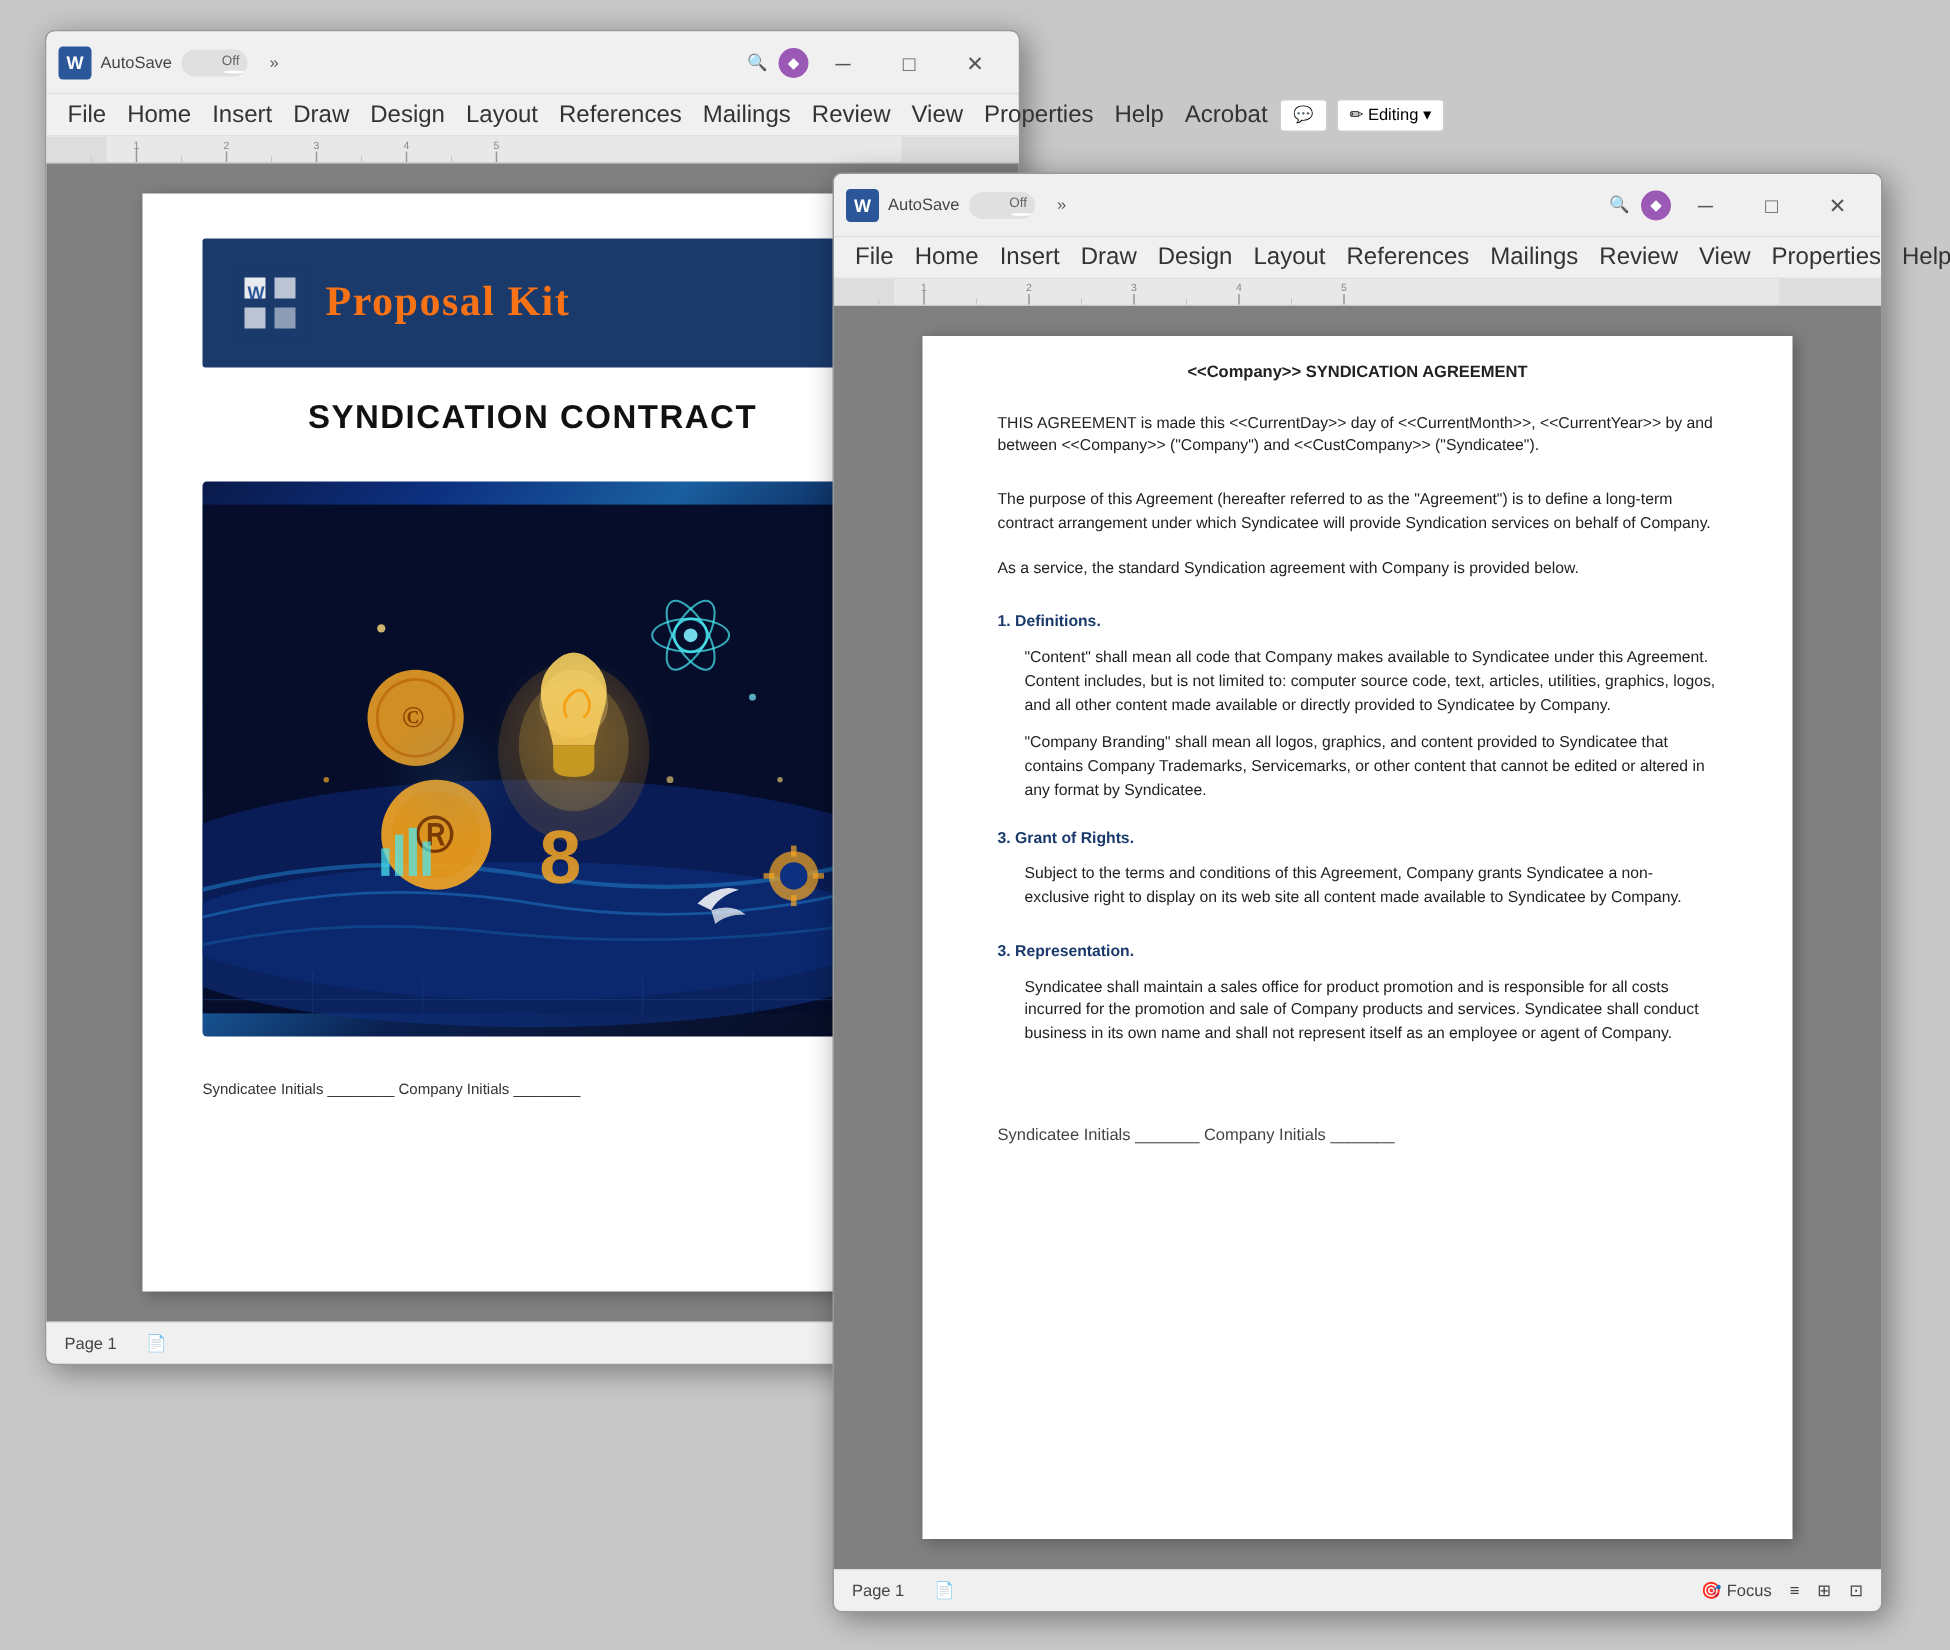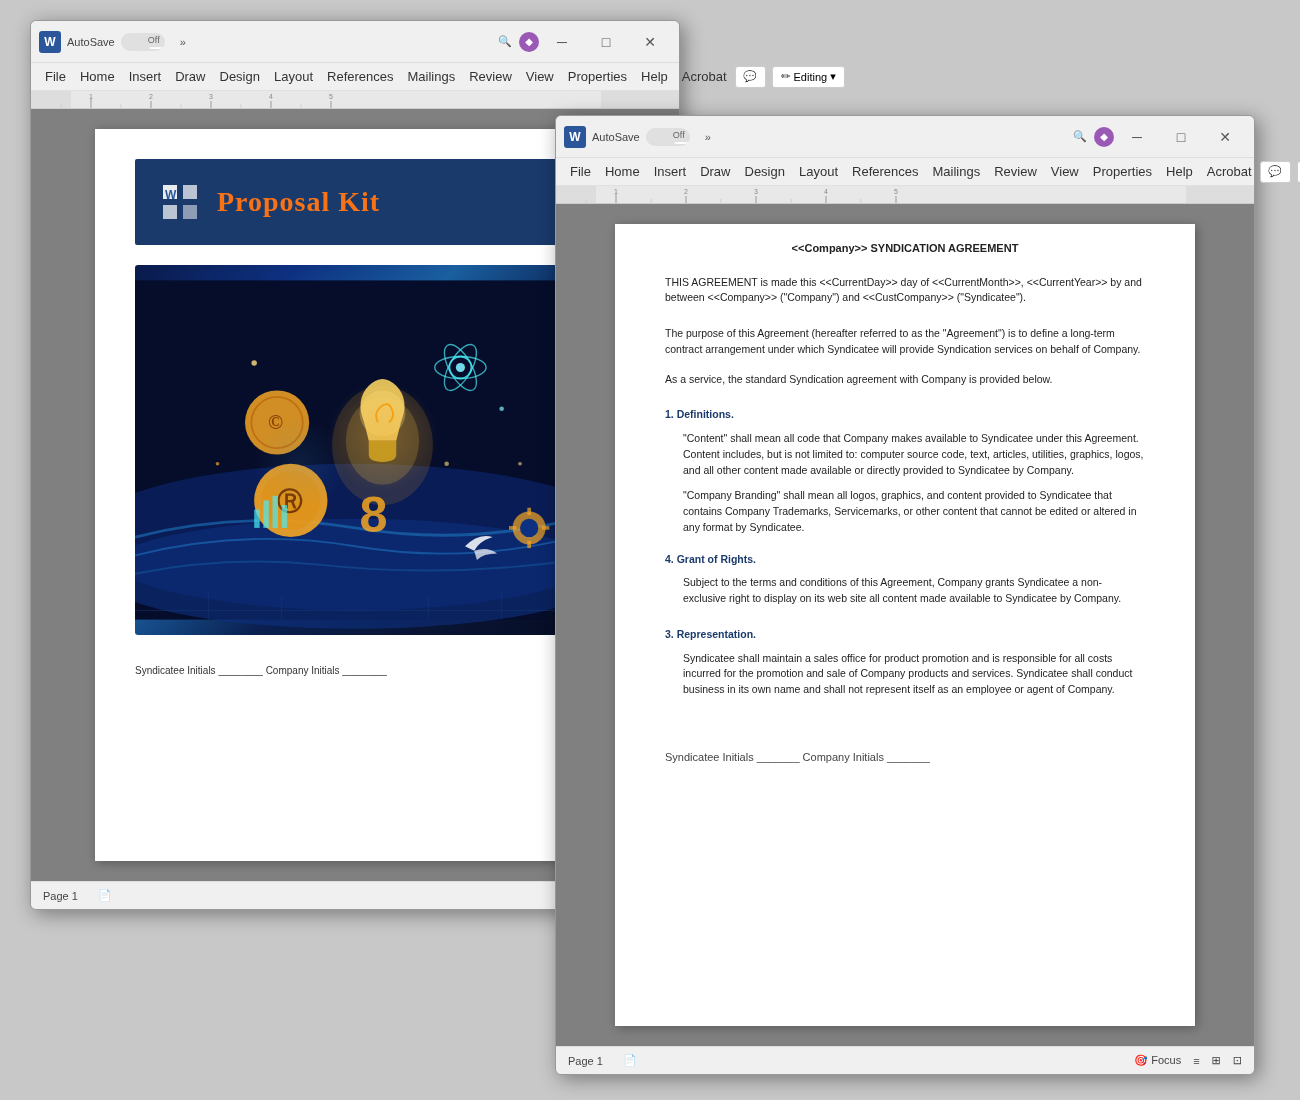--- a/index.html
+++ b/index.html
@@ -138,21 +138,21 @@
       display: flex;
       align-items: center;
       height: 28px;
       background: #f0f0f0;
       padding: 0 8px;
       gap: 2px;
       border-bottom: 1px solid #e0e0e0;
     }
 
     .menu-item {
-      font-size: 13px;
+      font-size: 16px;
       color: #333;
       padding: 3px 6px;
       cursor: pointer;
       border-radius: 3px;
     }
 
     .menu-bar-right {
       margin-left: auto;
       display: flex;
       align-items: center;
@@ -416,20 +416,21 @@
           <rect x="8" y="8" width="14" height="14" fill="white" opacity="0.9"></rect>
           <rect x="28" y="8" width="14" height="14" fill="white" opacity="0.7"></rect>
           <rect x="8" y="28" width="14" height="14" fill="white" opacity="0.7"></rect>
           <rect x="28" y="28" width="14" height="14" fill="white" opacity="0.5"></rect>
 
           <text x="10" y="22" font-size="12" fill="#2b579a" font-weight="bold">W</text>
         </svg>
         <span class="cover-title-text">Proposal Kit</span>
       </div>
 
+      <div class="syndication-title">SYNDICATION CONTRACT</div>
 
       <div class="cover-image-placeholder">
         <svg class="cover-image-svg" viewBox="0 0 480 370">
 
           <defs>
             <radialGradient id="glow1" cx="50%" cy="50%" r="50%">
               <stop offset="0%" stop-color="#f5a623" stop-opacity="0.8"></stop>
               <stop offset="100%" stop-color="#f5a623" stop-opacity="0"></stop>
             </radialGradient>
             <radialGradient id="glow2" cx="50%" cy="50%" r="50%">
@@ -605,21 +606,21 @@
         <div class="doc-para">The purpose of this Agreement (hereafter referred to as the "Agreement") is to define a long-term contract arrangement under which Syndicatee will provide Syndication services on behalf of Company.</div>
 
         <div class="doc-para" style="margin-bottom:20px;">As a service, the standard Syndication agreement with Company is provided below.</div>
 
         <div class="doc-section-title">1. Definitions.</div>
 
         <div class="doc-indented doc-para">"Content" shall mean all code that Company makes available to Syndicatee under this Agreement. Content includes, but is not limited to: computer source code, text, articles, utilities, graphics, logos, and all other content made available or directly provided to Syndicatee by Company.</div>
 
         <div class="doc-indented doc-para">"Company Branding" shall mean all logos, graphics, and content provided to Syndicatee that contains Company Trademarks, Servicemarks, or other content that cannot be edited or altered in any format by Syndicatee.</div>
 
-        <div class="doc-section-title">4. Grant of Rights.</div>
+        <div class="doc-section-title">3. Grant of Rights.</div>
 
         <div class="doc-indented doc-para" style="margin-bottom:20px;">Subject to the terms and conditions of this Agreement, Company grants Syndicatee a non-exclusive right to display on its web site all content made available to Syndicatee by Company.</div>
 
         <div class="doc-section-title">3. Representation.</div>
 
         <div class="doc-indented doc-para" style="margin-bottom:30px;">Syndicatee shall maintain a sales office for product promotion and is responsible for all costs incurred for the promotion and sale of Company products and services. Syndicatee shall conduct business in its own name and shall not represent itself as an employee or agent of Company.</div>
 
         <div style="margin-top:51px; font-size:11px; color:#444;">Syndicatee Initials _______ Company Initials _______</div>
 
       </div>

